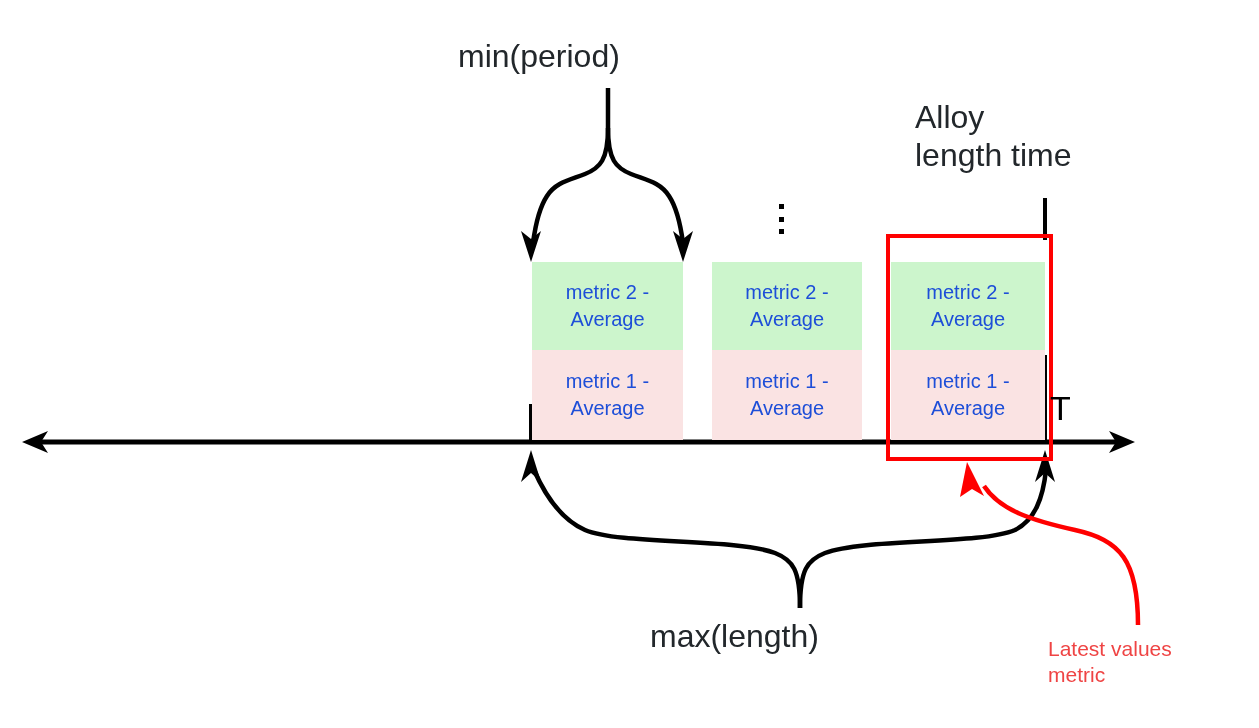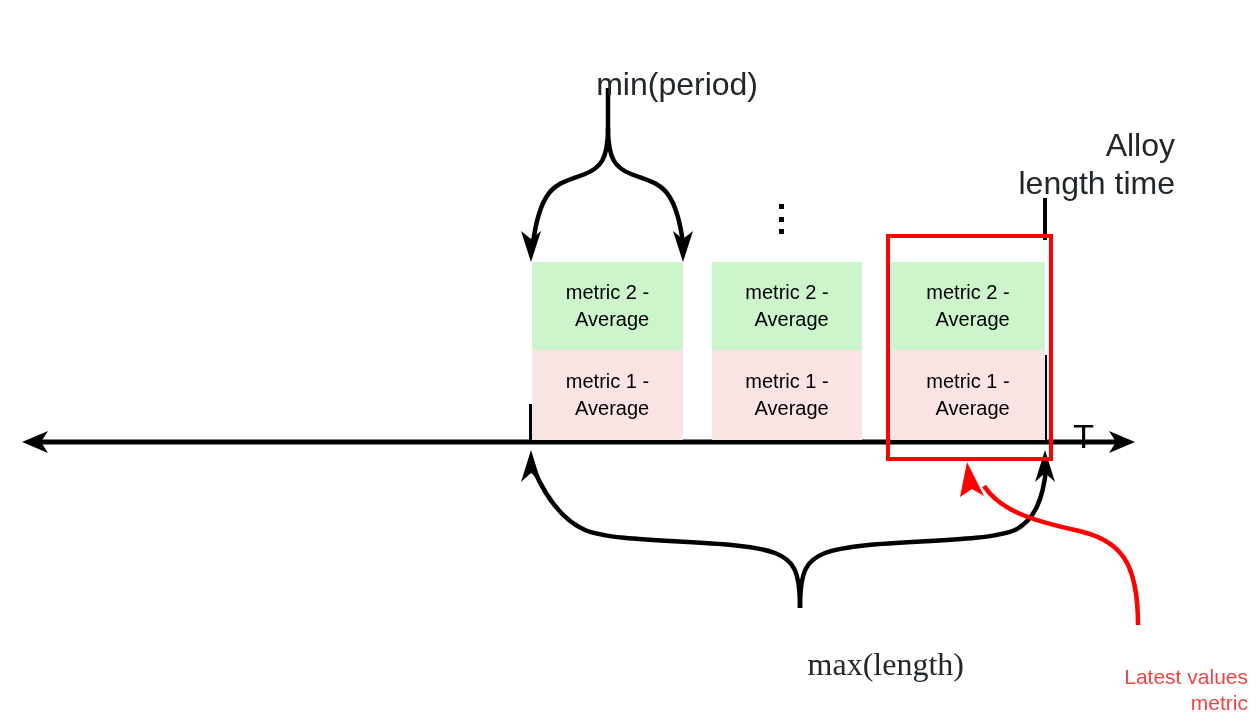--- a/index.html
+++ b/index.html
@@ -21,24 +21,23 @@
     position: absolute;
     top: 0;
     left: 0;
     width: 1259px;
     height: 728px;
   }
   .label {
     position: absolute;
     color: #22272b;
     font-family: "Liberation Sans", sans-serif;
-    text-align: right;
+    text-align: left;
     white-space: pre;
     line-height: 1.18;
-    margin-top: 28px;
   }
   .label-big {
     font-size: 32px;
   }
   .label-red {
     color: #ef4444;
     font-size: 21px;
     line-height: 1.25;
   }
   .axis-letter {
@@ -48,23 +47,23 @@
   .metric-box {
     position: absolute;
     box-sizing: border-box;
   }
   .metric-cell {
     position: absolute;
     box-sizing: border-box;
     display: flex;
     align-items: center;
     justify-content: center;
-    text-align: right;
+    text-align: center;
     font-size: 20px;
-    color: #000000;
+    color: #1d4ed8;
     line-height: 1.35;
     white-space: pre-line;
   }
   .cell-green { background: #ccf5cc; }
   .cell-pink  { background: #fae3e3; }
   .ellipsis-dots {
     position: absolute;
     display: flex;
     flex-direction: column;
     align-items: center;
@@ -164,21 +163,21 @@
   <div class="red-frame" style="left:886px; top:234px; width:167px; height:227px;"></div>
 
   <div class="ellipsis-dots" style="left:778px; top:204px; width:6px; height:30px;">
     <i></i>
       <i></i>
       <i></i>
   </div>
 
   <div class="label label-big" style="left:458px; top:38px; width:300px;">min(period)</div>
 
-  <div class="label label-big" style="left:664px; top:618px; width:300px;font-family:Liberation Serif, serif;">max(length)</div>
+  <div class="label label-big" style="left:650px; top:618px; width:300px;">max(length)</div>
 
   <div class="label label-big" style="left:915px; top:99px; width:260px;"><span>Alloy</span><br><span>length time</span></div>
 
   <div class="label label-red" style="left:1048px; top:636px; width:200px;"><span>Latest values</span><br><span>metric</span></div>
 
   <div class="label axis-letter" style="left:1050px; top:388px; width:44px;">T</div>
 
 </div>
 
 </body></html>

